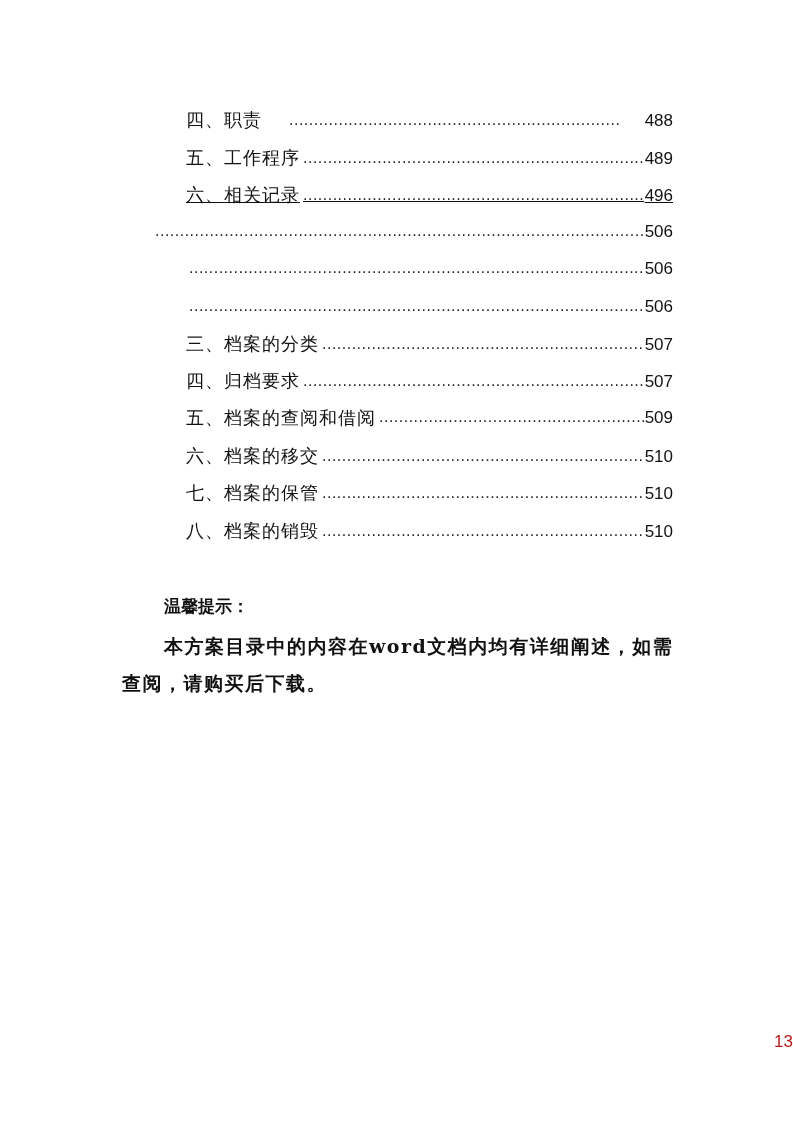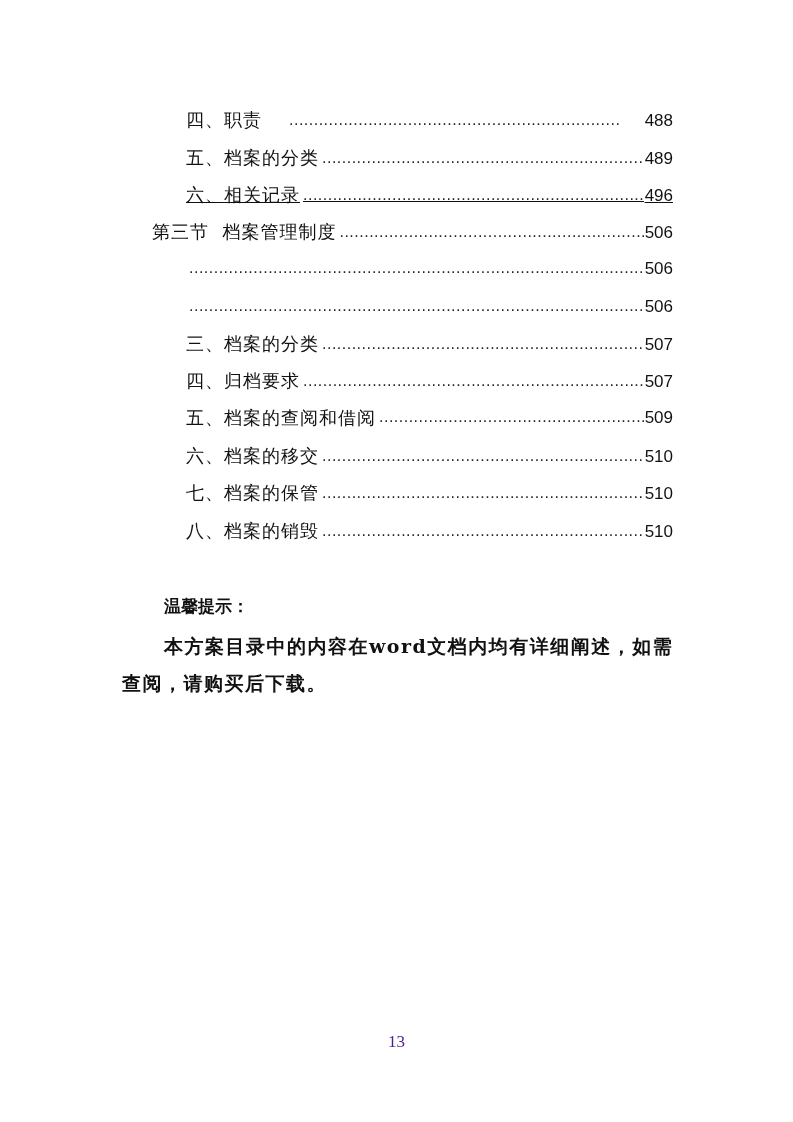--- a/index.html
+++ b/index.html
@@ -73,47 +73,46 @@
       text-indent: 42px;
       letter-spacing: 1.5px;
       font-family: "DejaVu Serif", "Liberation Serif", serif;
       margin: 0;
     }
     .page-number {
       position: absolute;
       left: 0;
       width: 793px;
       top: 1032px;
-      text-align: center;
+      text-align: right;
       font-size: 17px;
-      font-family: Liberation Serif, serif;
-      color: #4c1d95;
+      font-family: Liberation Sans, sans-serif;
+      color: #b91c1c;
     }
   </style>
 </head>
 <body>
 
 <div class="toc">
   <div class="toc-row" style="left:186px; top:108px; width:487px;gap:24px;">
     <span class="toc-label">四、职责</span>
     <span class="toc-dots"></span>
     <span class="toc-page">488</span>
   </div>
   <div class="toc-row" style="left:186px; top:146px; width:487px;">
-    <span class="toc-label">五、档案的分类</span>
+    <span class="toc-label">五、工作程序</span>
     <span class="toc-dots"></span>
     <span class="toc-page">489</span>
   </div>
   <div class="toc-row" style="left:186px; top:183px; width:487px;text-decoration:underline;">
     <span class="toc-label">六、相关记录</span>
     <span class="toc-dots"></span>
     <span class="toc-page">496</span>
   </div>
   <div class="toc-row" style="left:152px; top:220px; width:521px;">
-    <span class="toc-label" style="white-space:pre;">第三节  档案管理制度</span>
     <span class="toc-dots"></span>
     <span class="toc-page">506</span>
   </div>
   <div class="toc-row" style="left:186px; top:257px; width:487px;">
     <span class="toc-dots"></span>
     <span class="toc-page">506</span>
   </div>
   <div class="toc-row" style="left:186px; top:295px; width:487px;">
     <span class="toc-dots"></span>
     <span class="toc-page">506</span>

